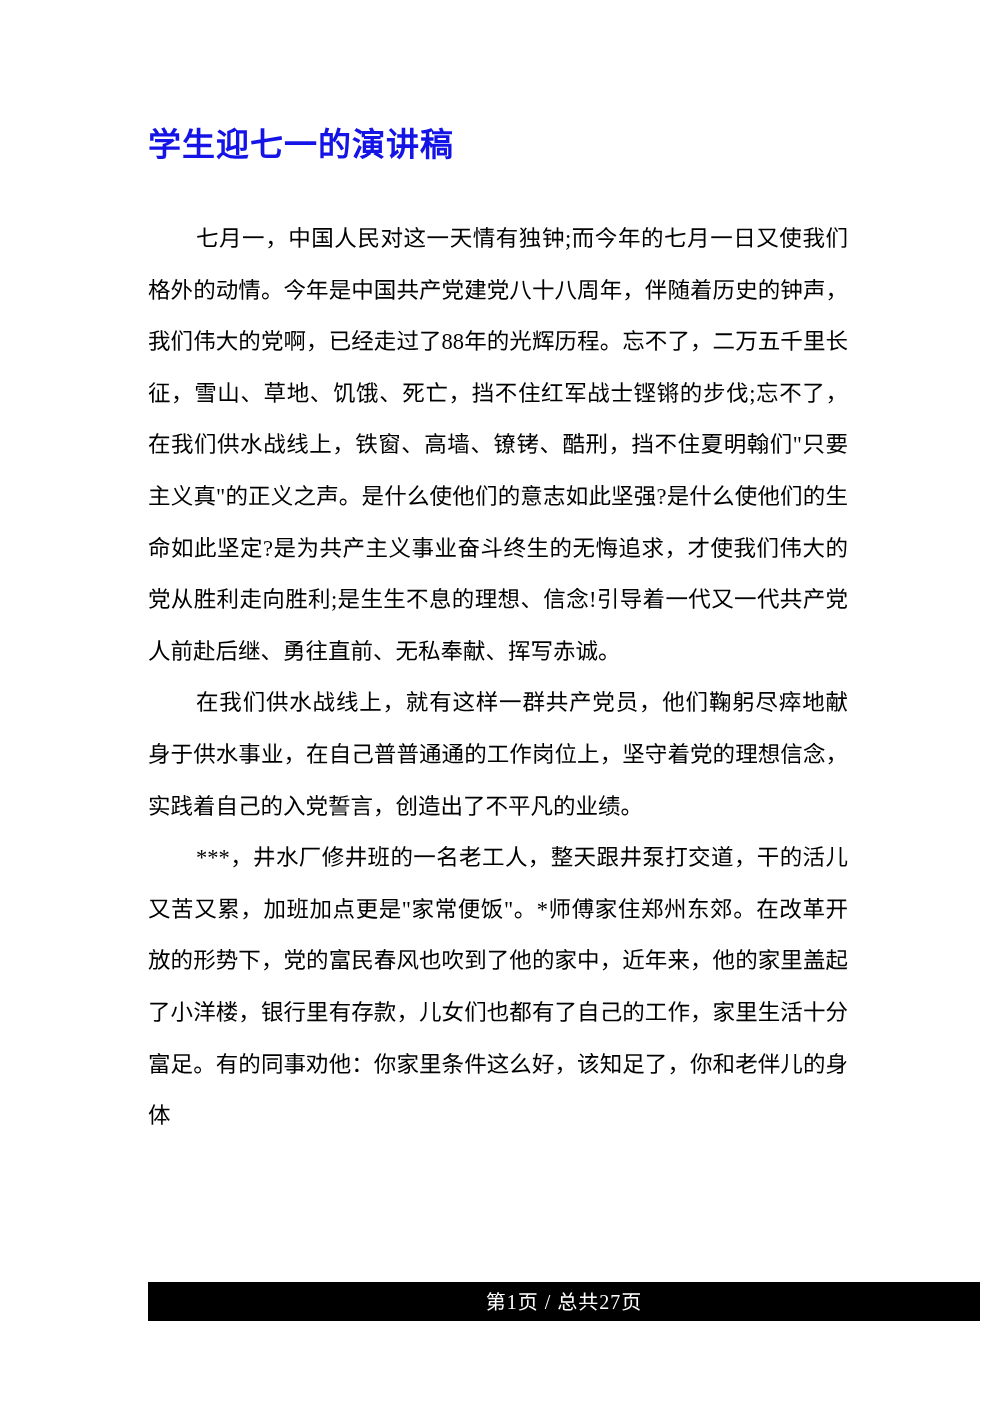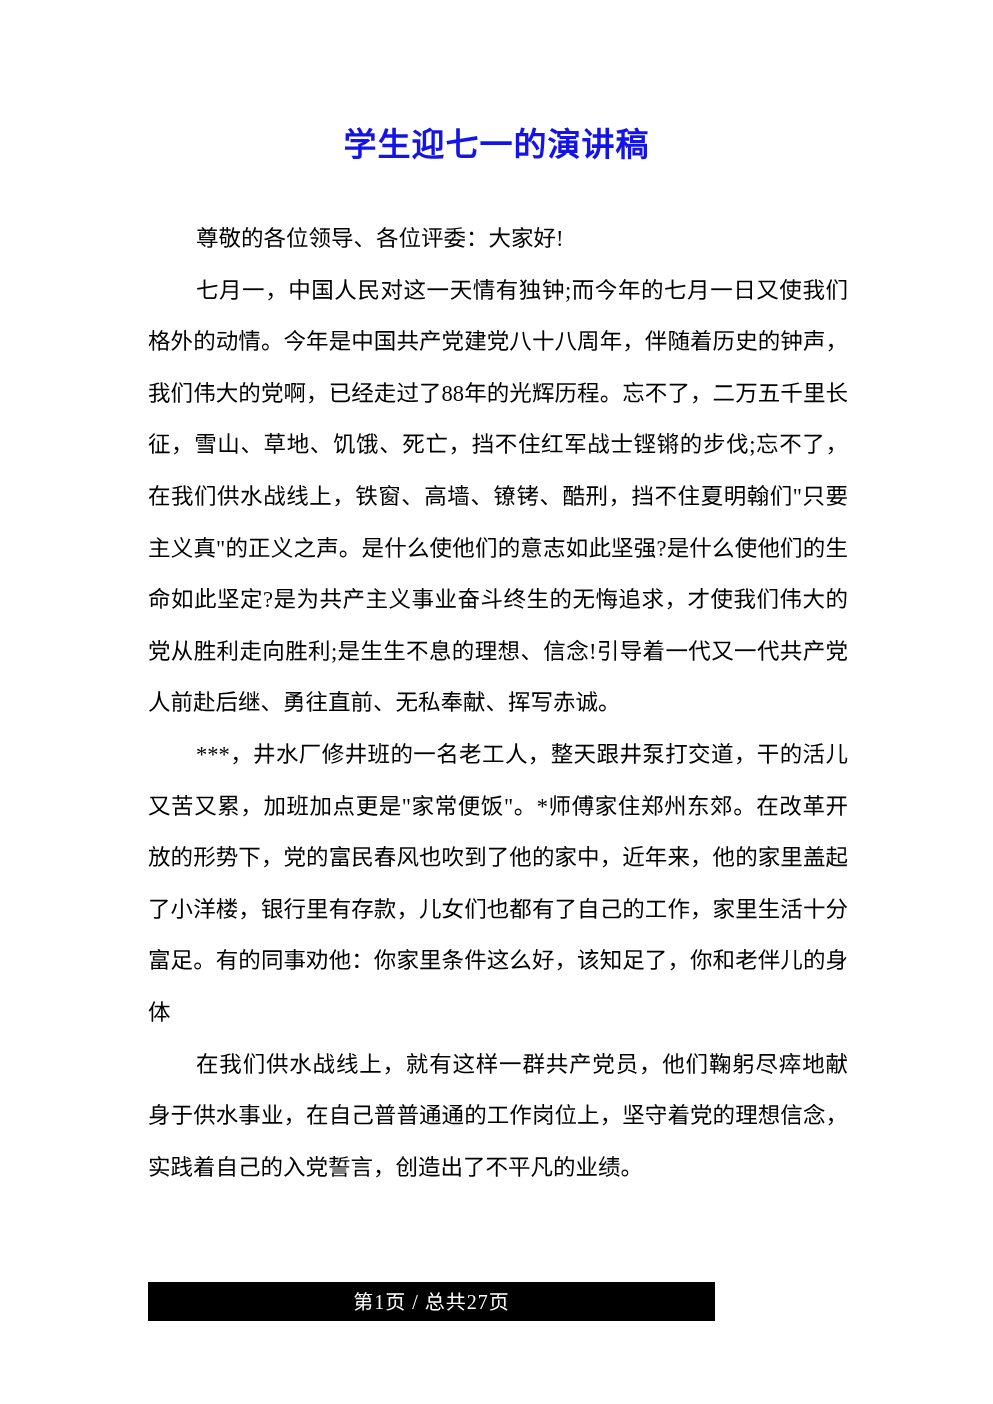--- a/index.html
+++ b/index.html
@@ -23,21 +23,20 @@
     height: 1404px;
     background: #ffffff;
   }
 
   
   .doc-title {
     position: absolute;
     left: 148px;
     top: 123px;
     width: 697px;
-    text-align: center;
     color: #1414e6;
     font-family: Liberation Sans, sans-serif;
     font-weight: bold;
     font-size: 33px;
     line-height: 44px;
     letter-spacing: 1px;
     white-space: nowrap;
   }
 
   
@@ -62,21 +61,21 @@
   }
   .para.indent {
     text-indent: 48px;
   }
 
   
   .footer-bar {
     position: absolute;
     left: 148px;
     top: 1282px;
-    width: 567px;
+    width: 832px;
     height: 39px;
     background: #000000;
     display: flex;
     align-items: center;
     justify-content: center;
   }
   .footer-text {
     color: #ffffff;
     font-family: "Liberation Serif", "DejaVu Serif", serif;
     font-size: 20px;
@@ -86,23 +85,22 @@
   }
 </style>
 </head>
 <body>
 
 <div id="page">
 
   <div class="doc-title">学生迎七一的演讲稿</div>
 
   <div class="doc-body">
-    <p class="para indent">尊敬的各位领导、各位评委：大家好!</p>
     <p class="para indent">七月一，中国人民对这一天情有独钟;而今年的七月一日又使我们格外的动情。今年是中国共产党建党八十八周年，伴随着历史的钟声，我们伟大的党啊，已经走过了88年的光辉历程。忘不了，二万五千里长征，雪山、草地、饥饿、死亡，挡不住红军战士铿锵的步伐;忘不了，在我们供水战线上，铁窗、高墙、镣铐、酷刑，挡不住夏明翰们"只要主义真"的正义之声。是什么使他们的意志如此坚强?是什么使他们的生命如此坚定?是为共产主义事业奋斗终生的无悔追求，才使我们伟大的党从胜利走向胜利;是生生不息的理想、信念!引导着一代又一代共产党人前赴后继、勇往直前、无私奉献、挥写赤诚。</p>
+    <p class="para indent">在我们供水战线上，就有这样一群共产党员，他们鞠躬尽瘁地献身于供水事业，在自己普普通通的工作岗位上，坚守着党的理想信念，实践着自己的入党誓言，创造出了不平凡的业绩。</p>
     <p class="para indent">***，井水厂修井班的一名老工人，整天跟井泵打交道，干的活儿又苦又累，加班加点更是"家常便饭"。*师傅家住郑州东郊。在改革开放的形势下，党的富民春风也吹到了他的家中，近年来，他的家里盖起了小洋楼，银行里有存款，儿女们也都有了自己的工作，家里生活十分富足。有的同事劝他：你家里条件这么好，该知足了，你和老伴儿的身体</p>
-    <p class="para indent">在我们供水战线上，就有这样一群共产党员，他们鞠躬尽瘁地献身于供水事业，在自己普普通通的工作岗位上，坚守着党的理想信念，实践着自己的入党誓言，创造出了不平凡的业绩。</p>
   </div>
 
   <div class="footer-bar">
     <span class="footer-text">第1页 / 总共27页</span>
   </div>
 
 </div>
 
 </body></html>

